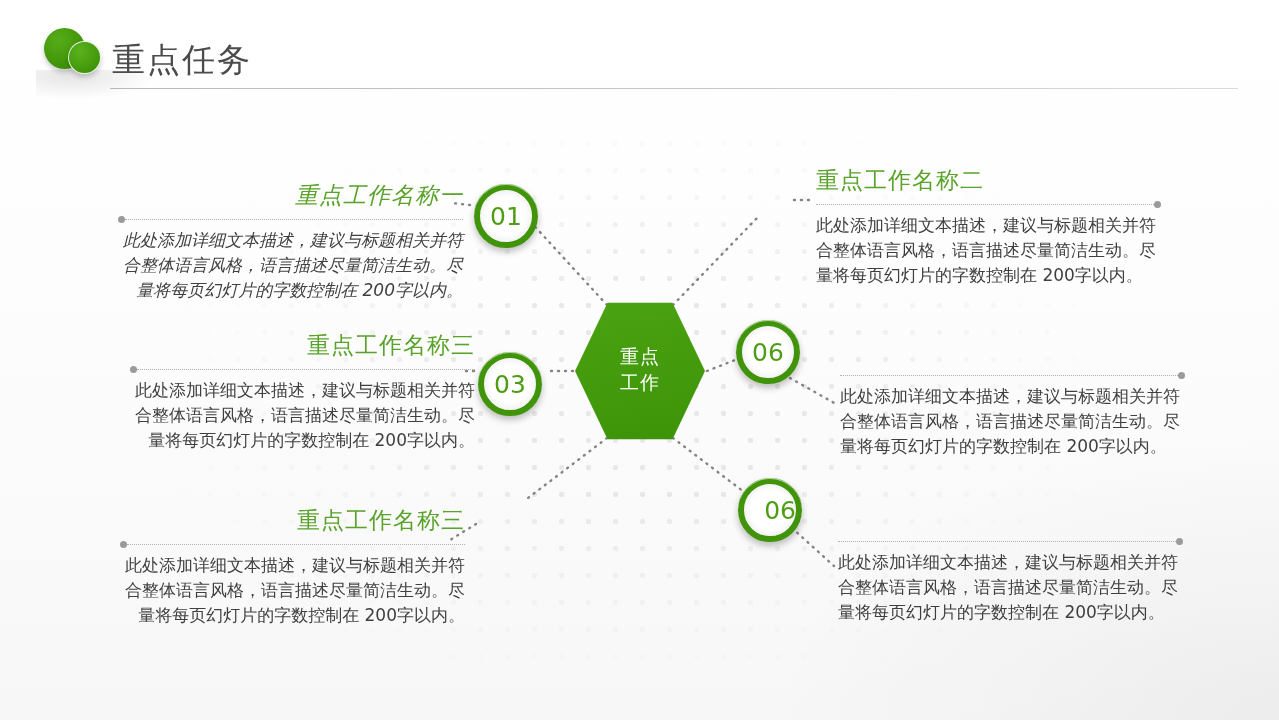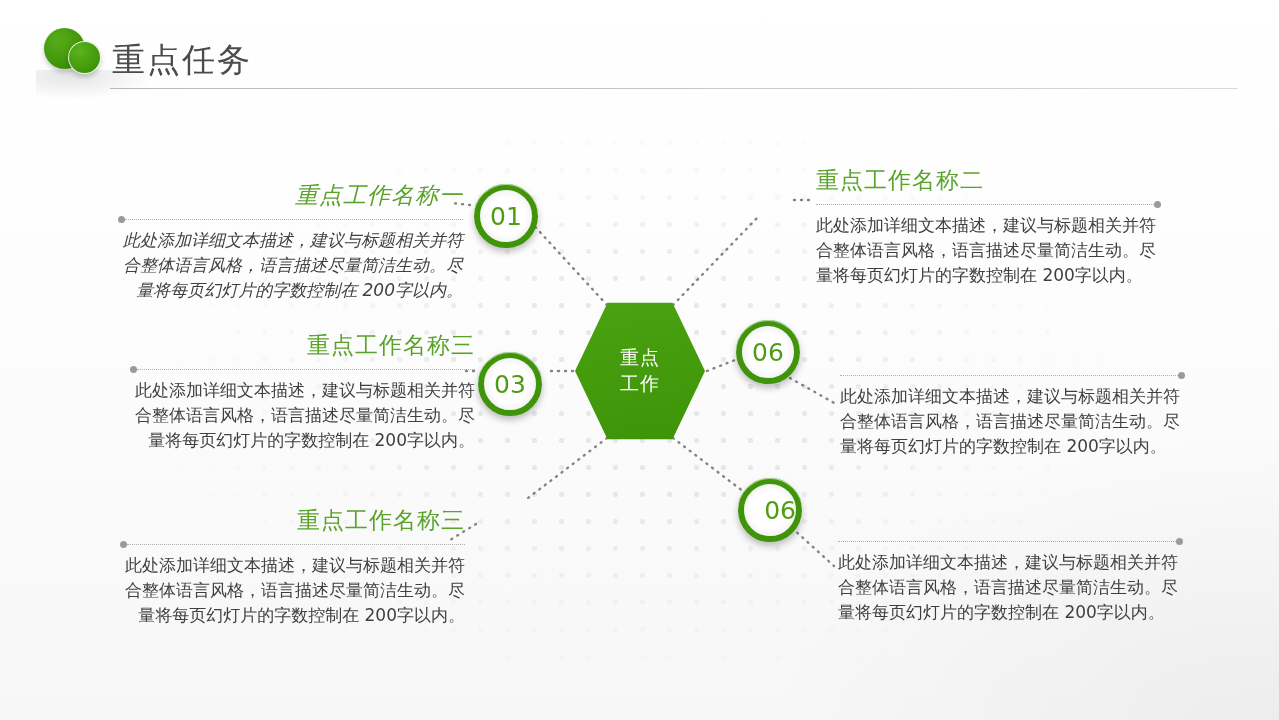--- a/index.html
+++ b/index.html
@@ -73,21 +73,21 @@
   .hexagon {
     position:absolute; left:575px; top:300px; width:130px; height:142px;
     background:linear-gradient(170deg,#4aa312 0%,#3d9307 100%);
     clip-path:polygon(25% 2%, 75% 2%, 100% 50%, 75% 98%, 25% 98%, 0% 50%);
     display:flex; align-items:center; justify-content:center;
     filter:drop-shadow(2px 5px 6px rgba(0,0,0,.25));
   }
   .hexagon-label {
     color:#ffffff; font-size:19px; line-height:26px; text-align:center;
     letter-spacing:1px; white-space:pre-line;
-    font-family:Liberation Sans, sans-serif;
+    font-family:Liberation Mono, monospace;
   }
 
   
   .badge {
     position:absolute; width:64px; height:64px; border-radius:50%;
     background:#ffffff;
     border:6px solid #3f9409;
     display:flex; align-items:center; justify-content:center;
     box-shadow:0 4px 7px rgba(0,0,0,.25), inset 0 0 9px rgba(0,0,0,.10);
     z-index:5;

